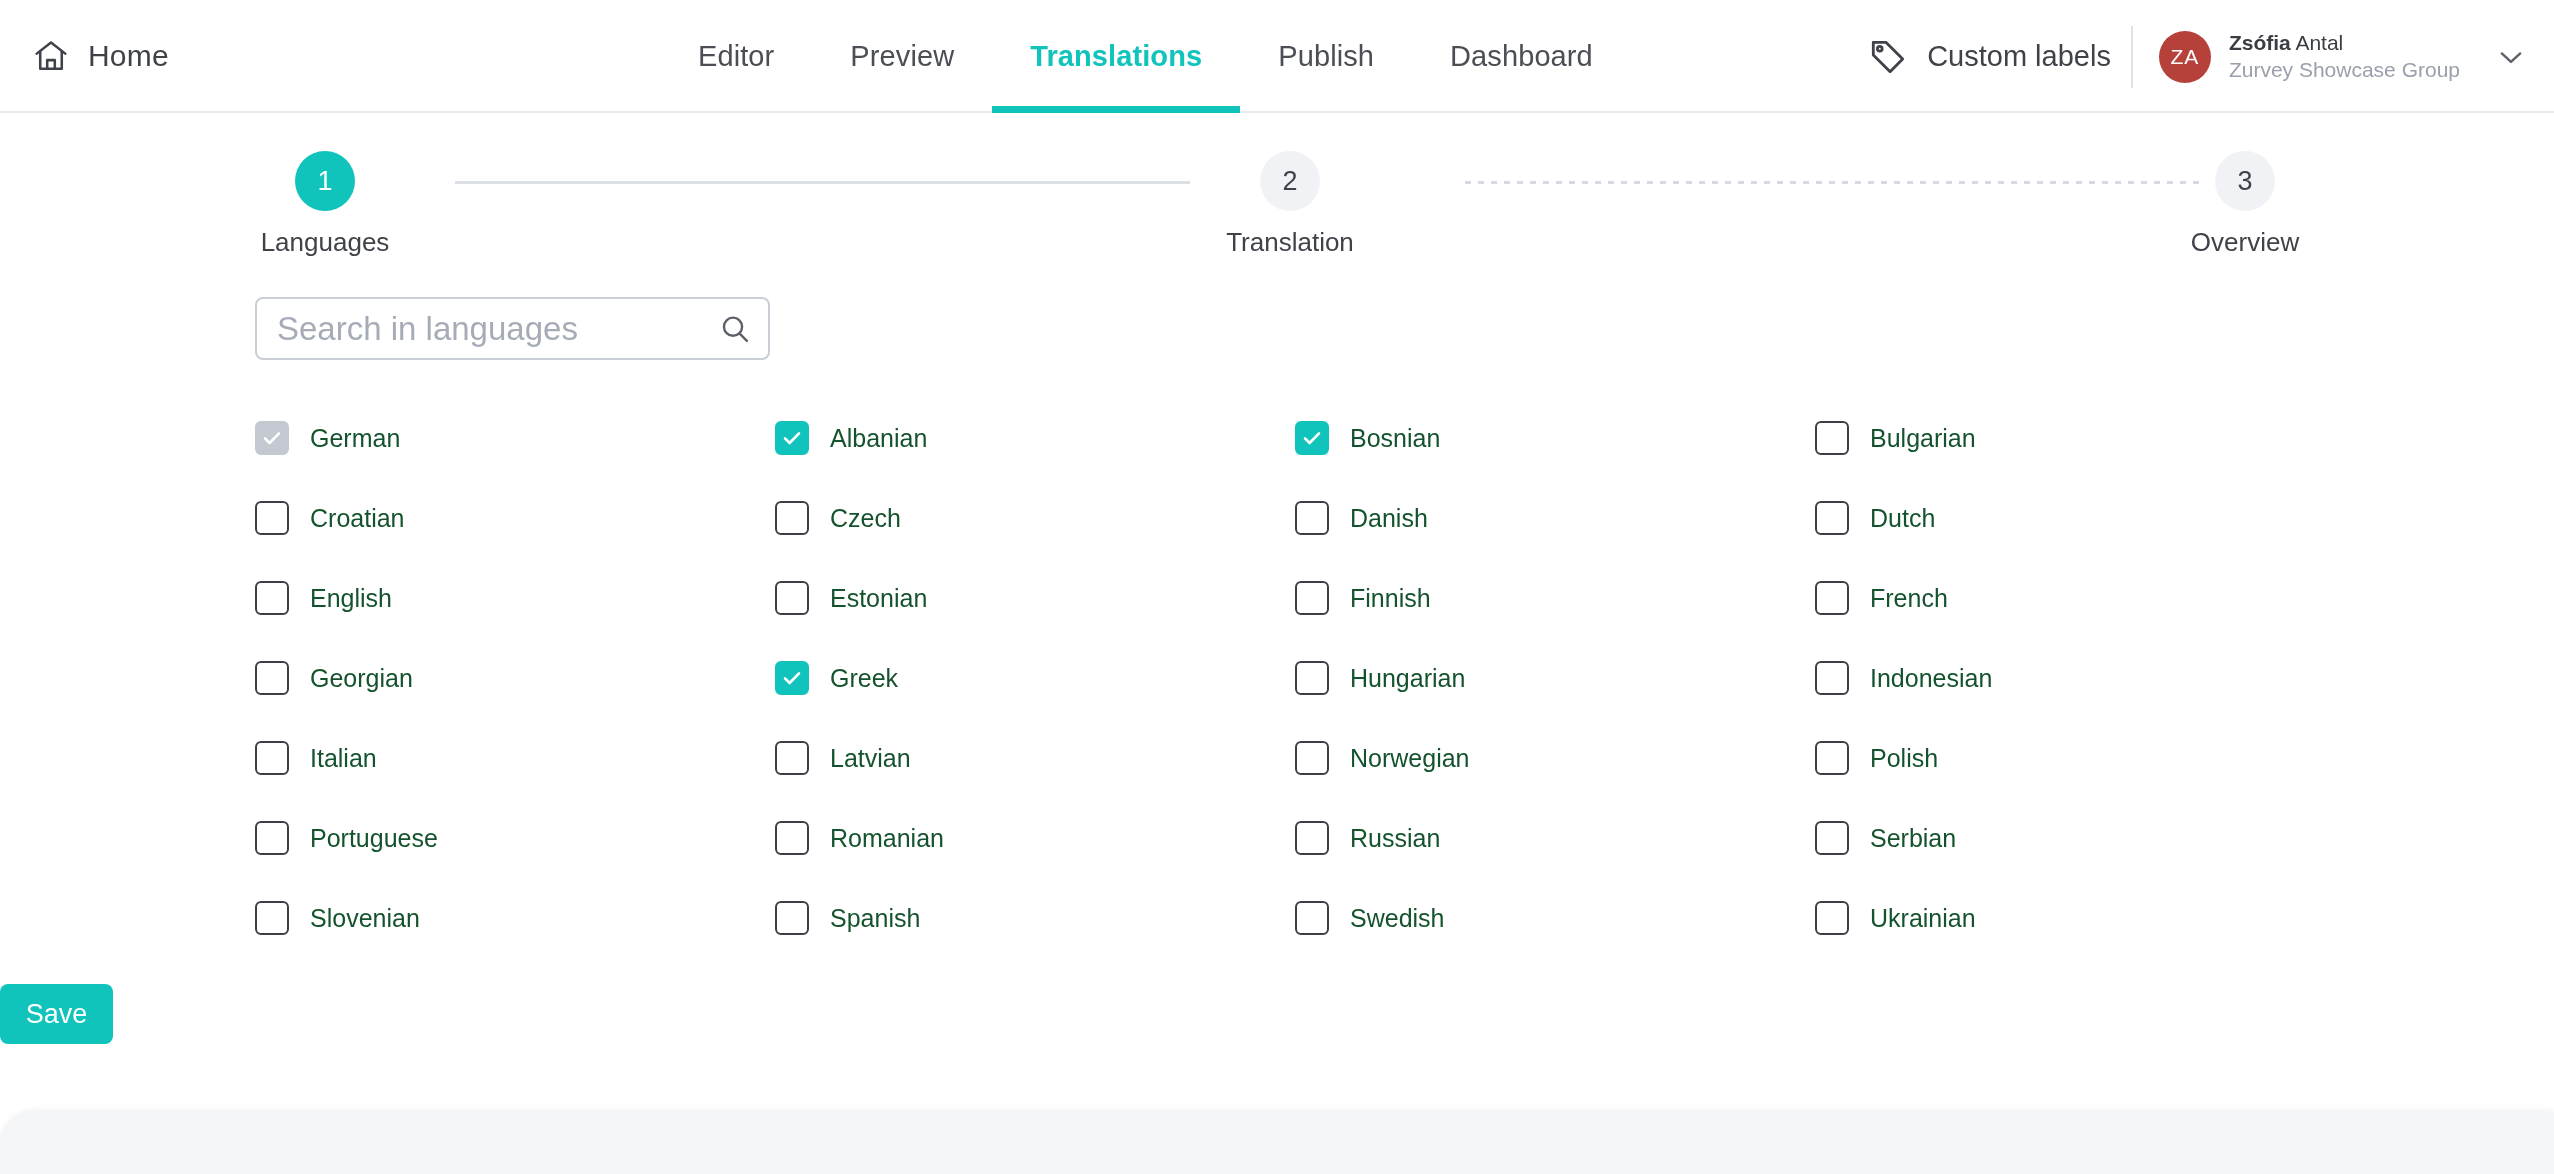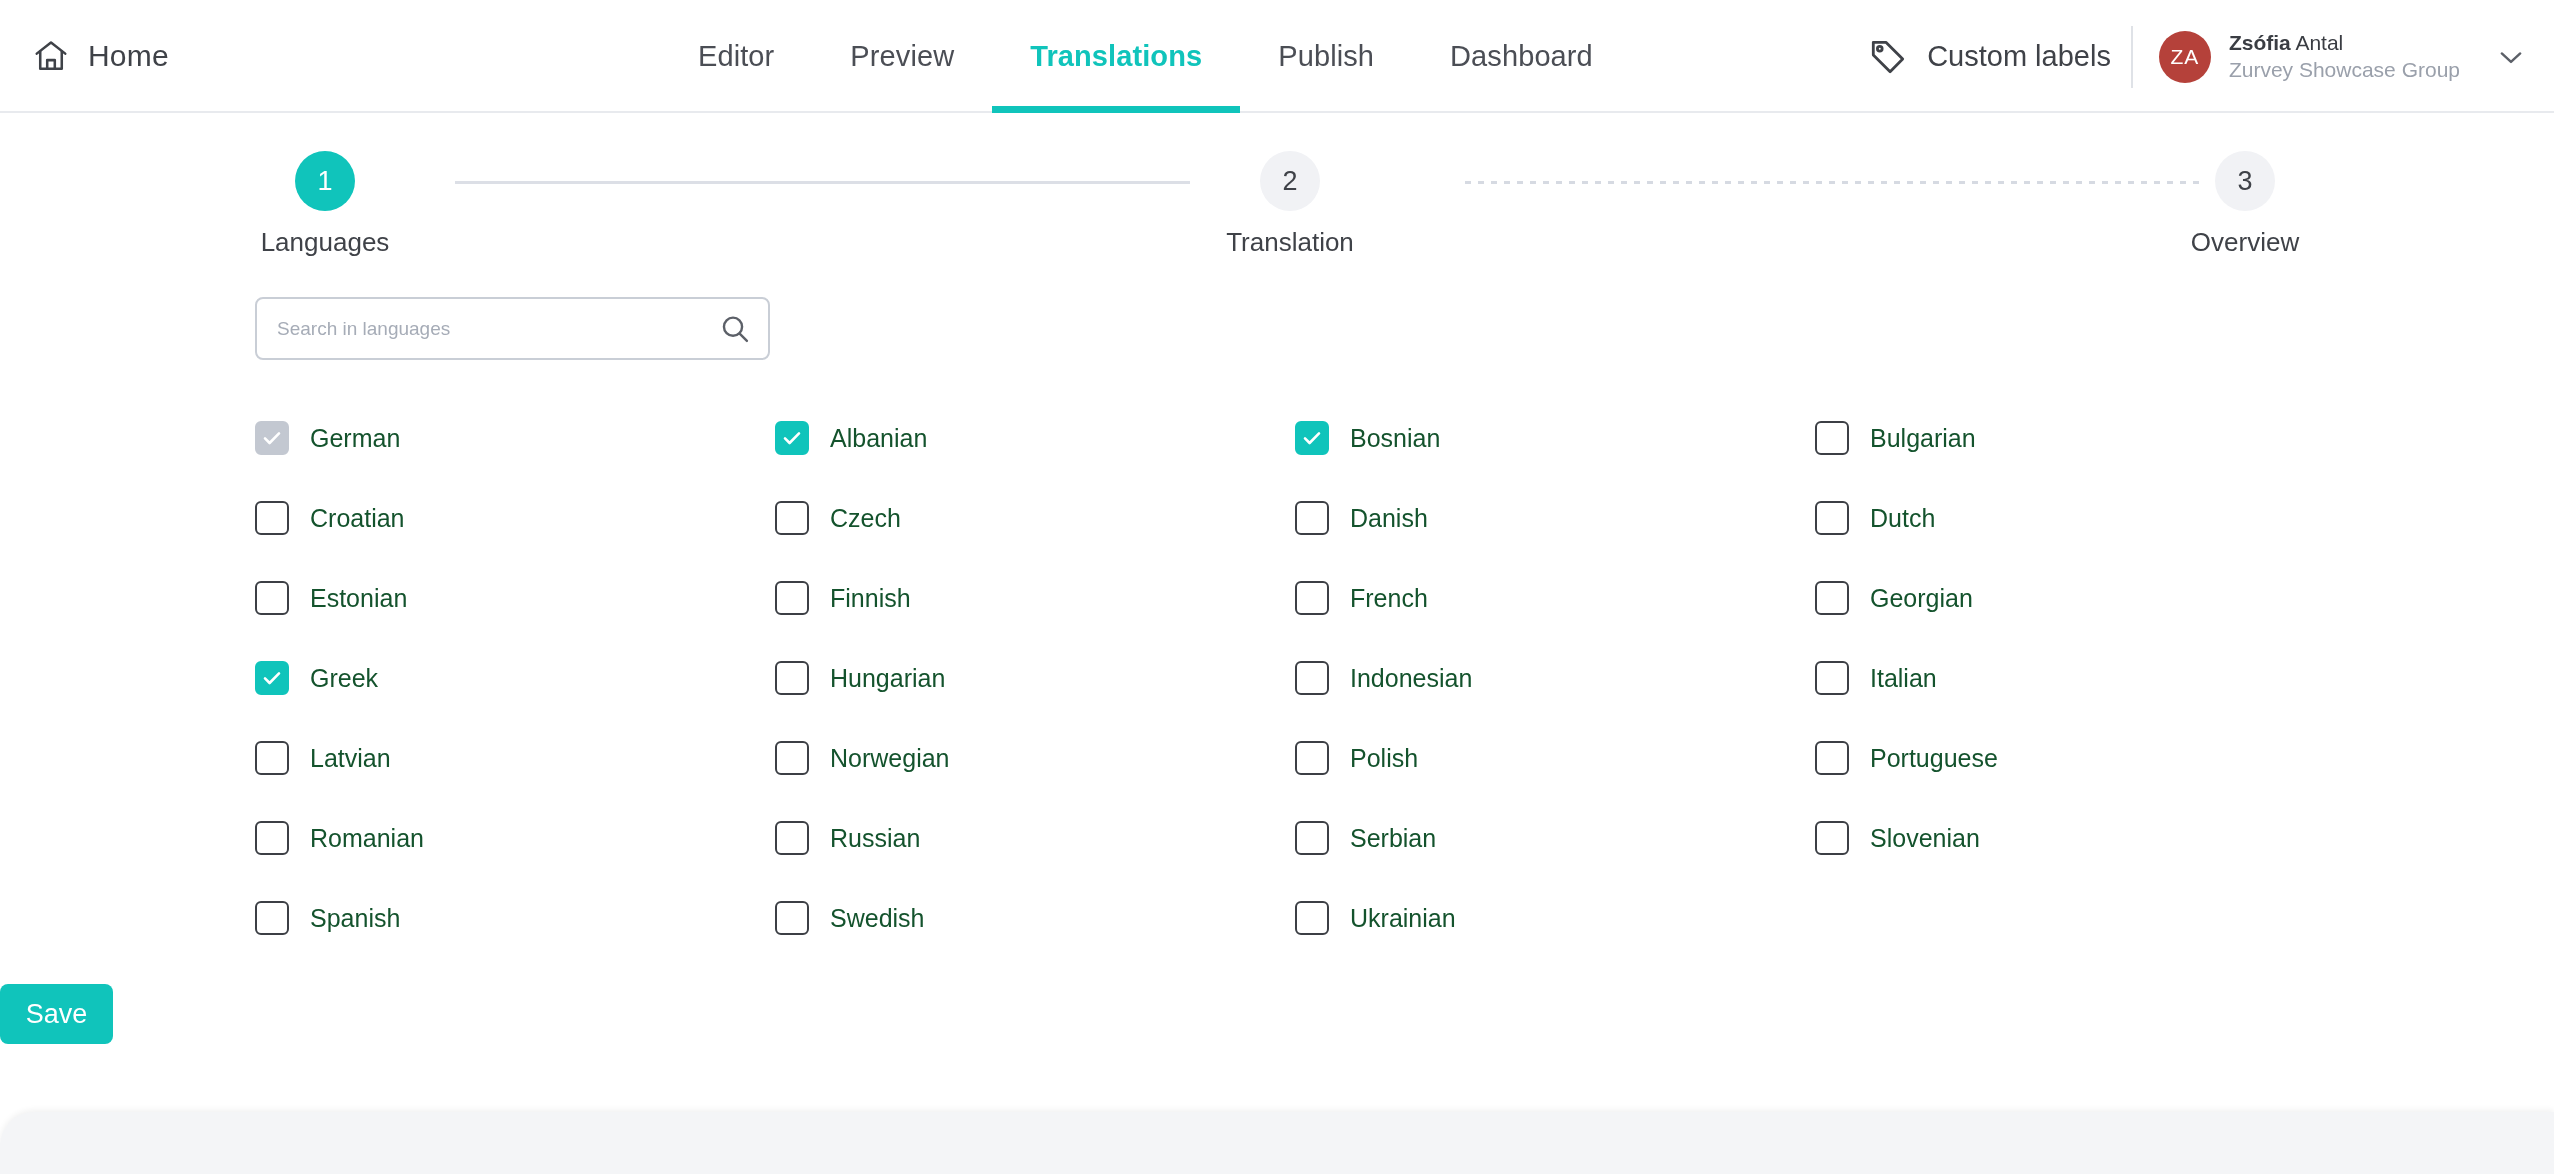--- a/index.html
+++ b/index.html
@@ -124,21 +124,21 @@
     margin-top: 16px;
     width: 515px; height: 63px;
     border: 2px solid #c9ced6;
     border-radius: 8px;
     display: flex; align-items: center;
     padding: 0 16px 0 20px;
     background: #fff;
   }
   .search-input {
     border: none; outline: none; flex: 1;
-    font-size: 19px; color: #3f4248;
+    font-size: 33px; color: #3f4248;
     font-family: "Liberation Sans", sans-serif;
     background: transparent;
   }
   .search-input::placeholder { color: #a6acb7; }
   .search-icon { width: 34px; height: 34px; display:block; flex: none; }
 
   
   .lang-grid {
     margin-left: 255px;
     margin-top: 38px;
@@ -333,20 +333,24 @@
     <div class="lang-item">
       <span class="cbx "></span>
       <span class="lang-label">Danish</span>
     </div>
     <div class="lang-item">
       <span class="cbx "></span>
       <span class="lang-label">Dutch</span>
     </div>
     <div class="lang-item">
       <span class="cbx "></span>
+      <span class="lang-label">English</span>
+    </div>
+    <div class="lang-item">
+      <span class="cbx "></span>
       <span class="lang-label">Estonian</span>
     </div>
     <div class="lang-item">
       <span class="cbx "></span>
       <span class="lang-label">Finnish</span>
     </div>
     <div class="lang-item">
       <span class="cbx "></span>
       <span class="lang-label">French</span>
     </div>

